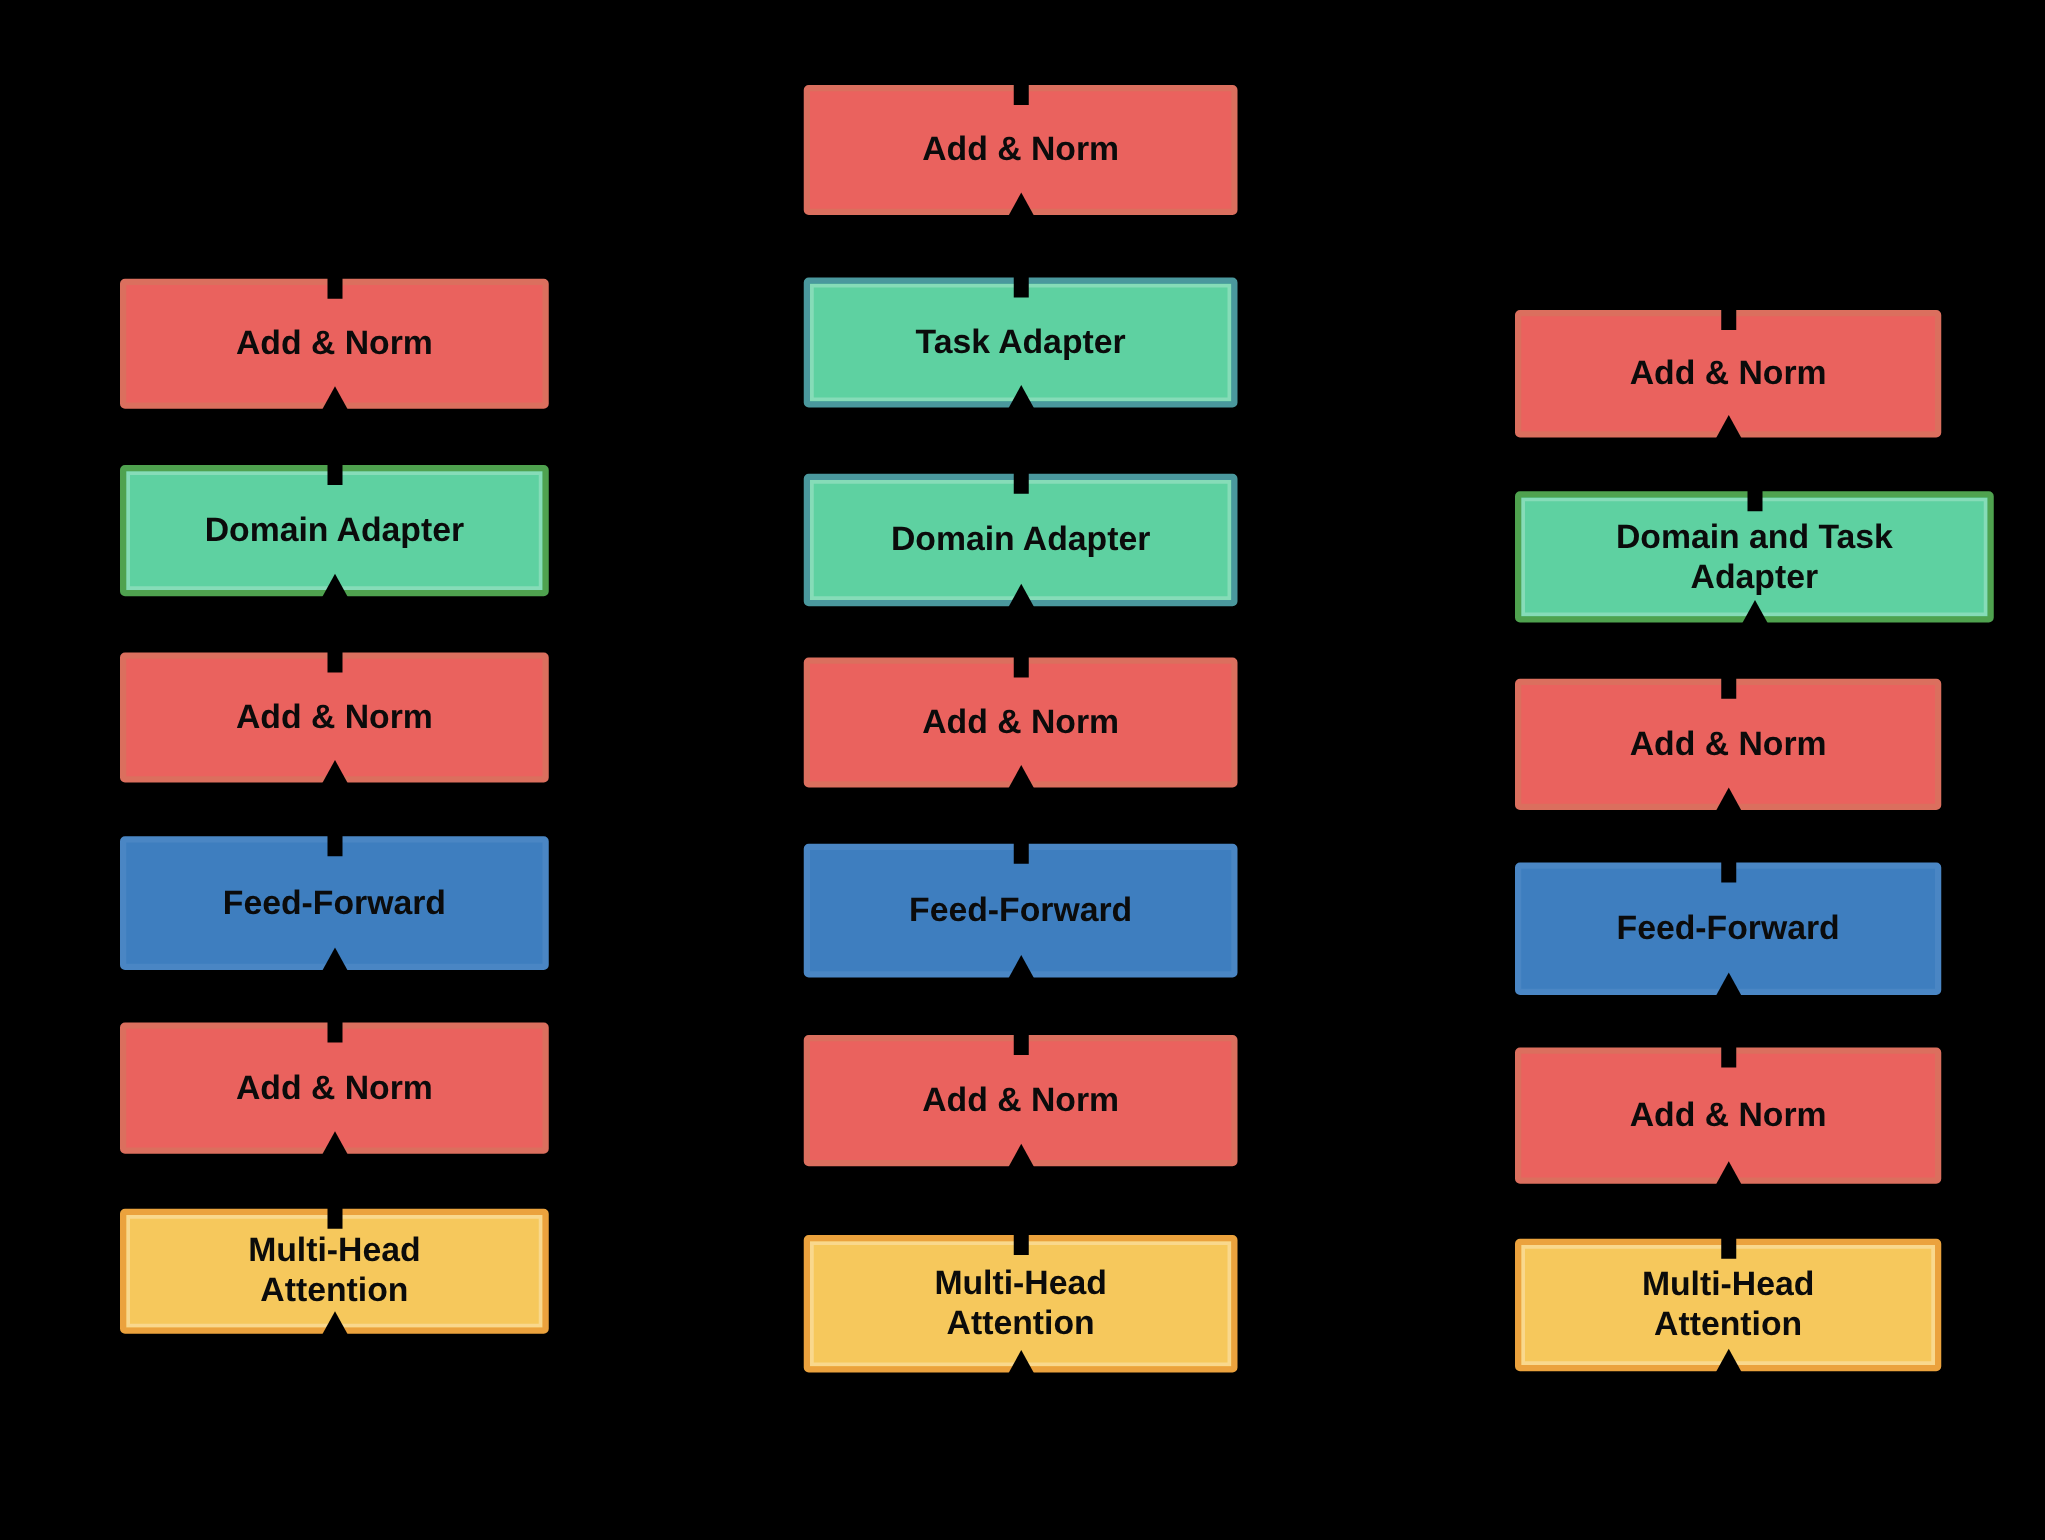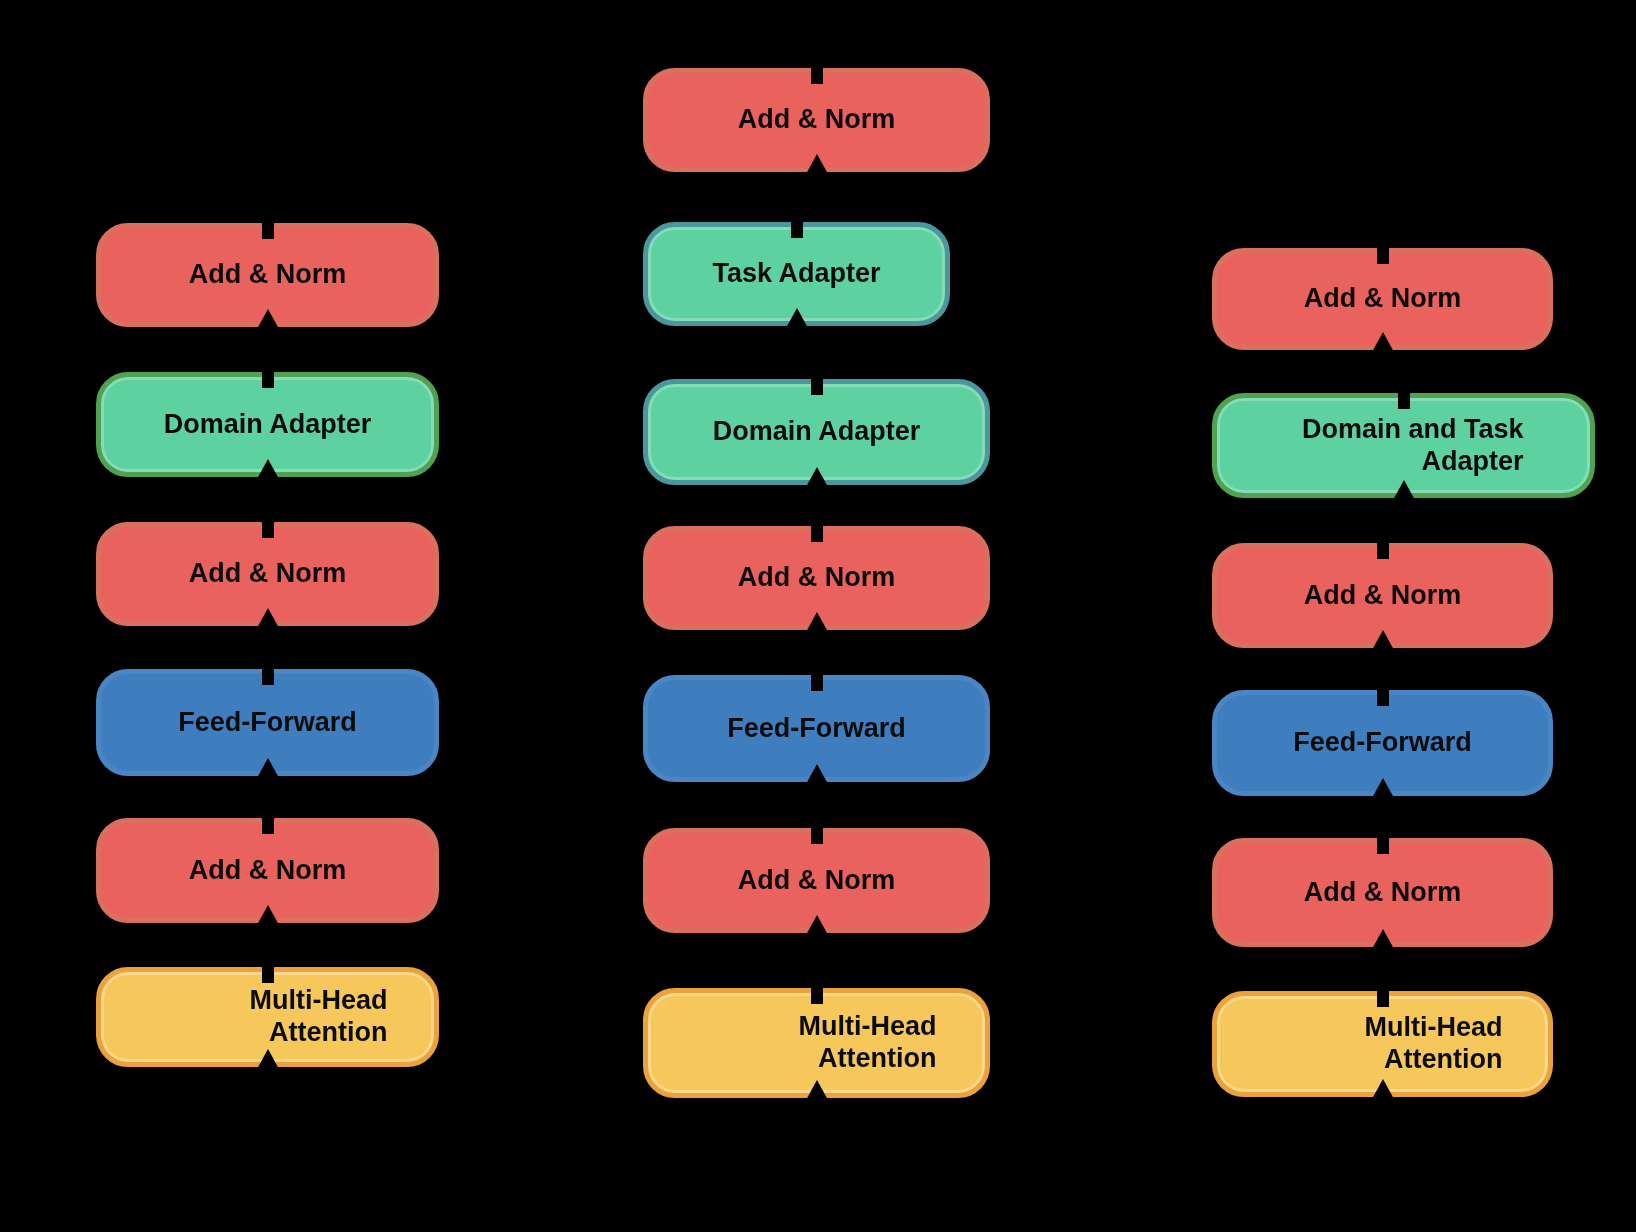--- a/index.html
+++ b/index.html
@@ -13,26 +13,26 @@
   }
   .diagram {
     position: relative;
     width: 1636px;
     height: 1232px;
     background: #000000;
   }
   .block {
     position: absolute;
     box-sizing: border-box;
-    border-radius: 32px;
+    border-radius: 4px;
     border: 5px solid transparent;
     display: flex;
     align-items: center;
     justify-content: center;
-    text-align: right;
+    text-align: center;
   }
   .block-label {
     font-size: 27px;
     font-weight: bold;
     color: #0b0b0b;
     line-height: 1.18;
     max-width: 240px;
   }
   
   .t-add_norm      { background: #EA625E; border-color: #DB6F5E; }
@@ -99,21 +99,21 @@
     <span class="stub"></span>
     <span class="block-label">Multi-Head Attention</span>
     <span class="arrowhead"></span>
   </div>
 
   <div class="block t-add_norm" style="left:643px; top:68px; width:347px; height:104px;">
     <span class="stub"></span>
     <span class="block-label">Add &amp; Norm</span>
     <span class="arrowhead"></span>
   </div>
-  <div class="block t-adapter_teal" style="left:643px; top:222px; width:307px; height:104px;">
+  <div class="block t-adapter_teal" style="left:643px; top:222px; width:347px; height:104px;">
     <span class="stub"></span>
     <span class="block-label">Task Adapter</span>
     <span class="arrowhead"></span>
   </div>
   <div class="block t-adapter_teal" style="left:643px; top:379px; width:347px; height:106px;">
     <span class="stub"></span>
     <span class="block-label">Domain Adapter</span>
     <span class="arrowhead"></span>
   </div>
   <div class="block t-add_norm" style="left:643px; top:526px; width:347px; height:104px;">

